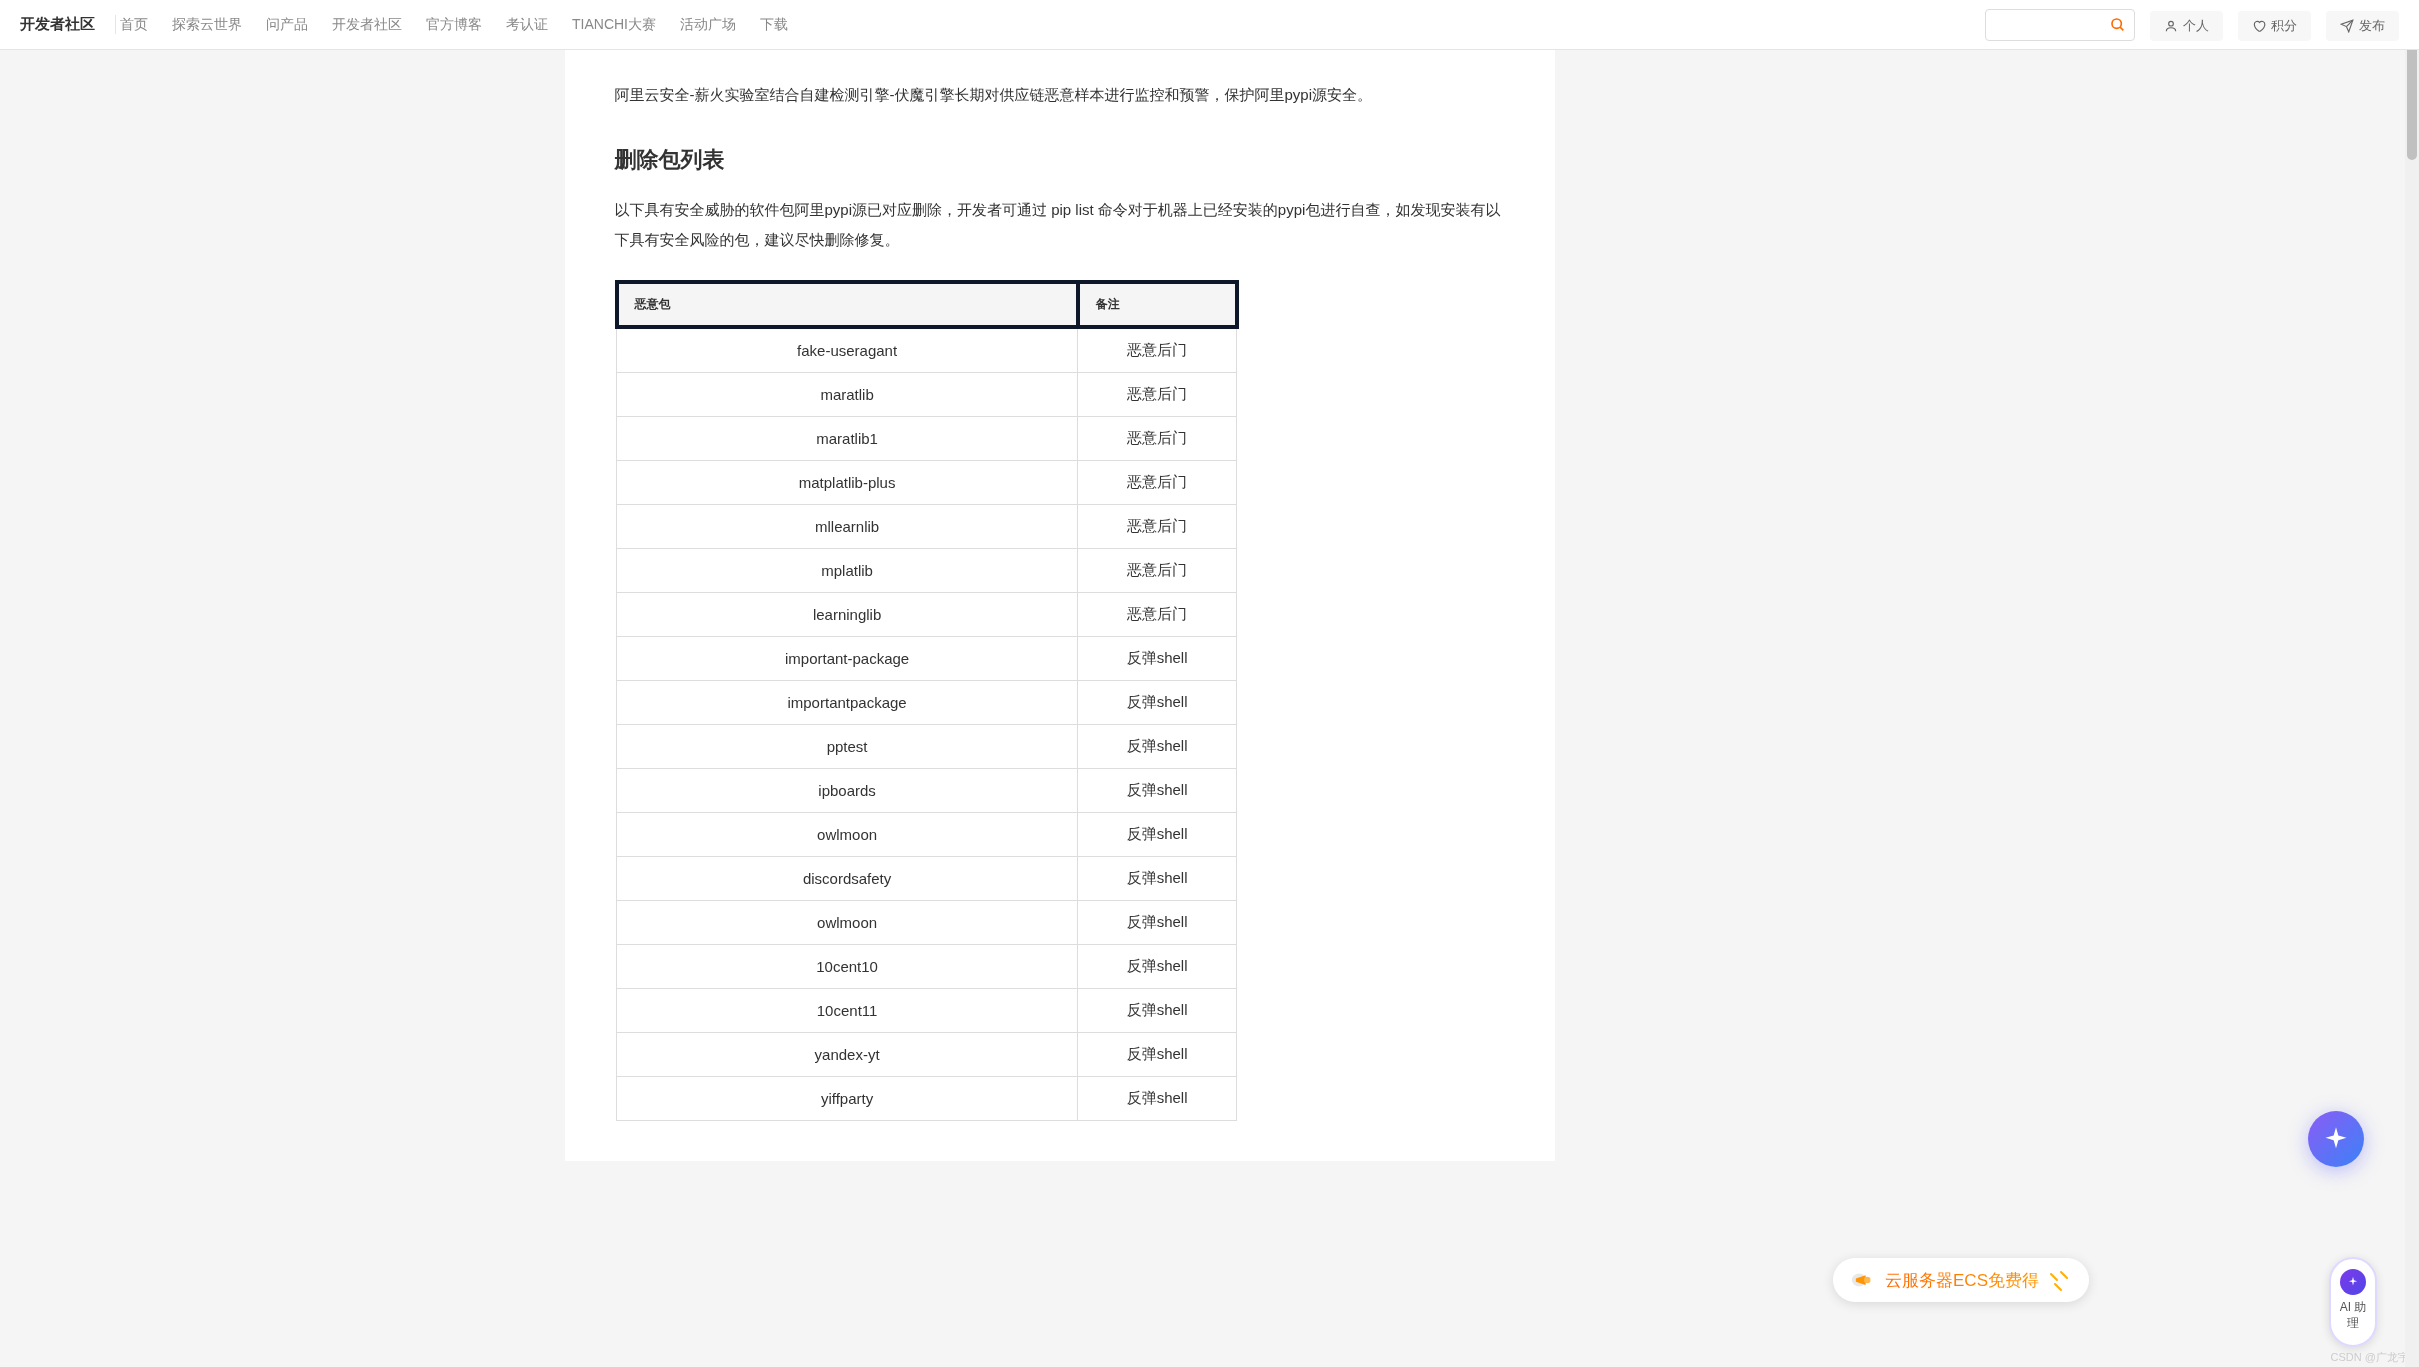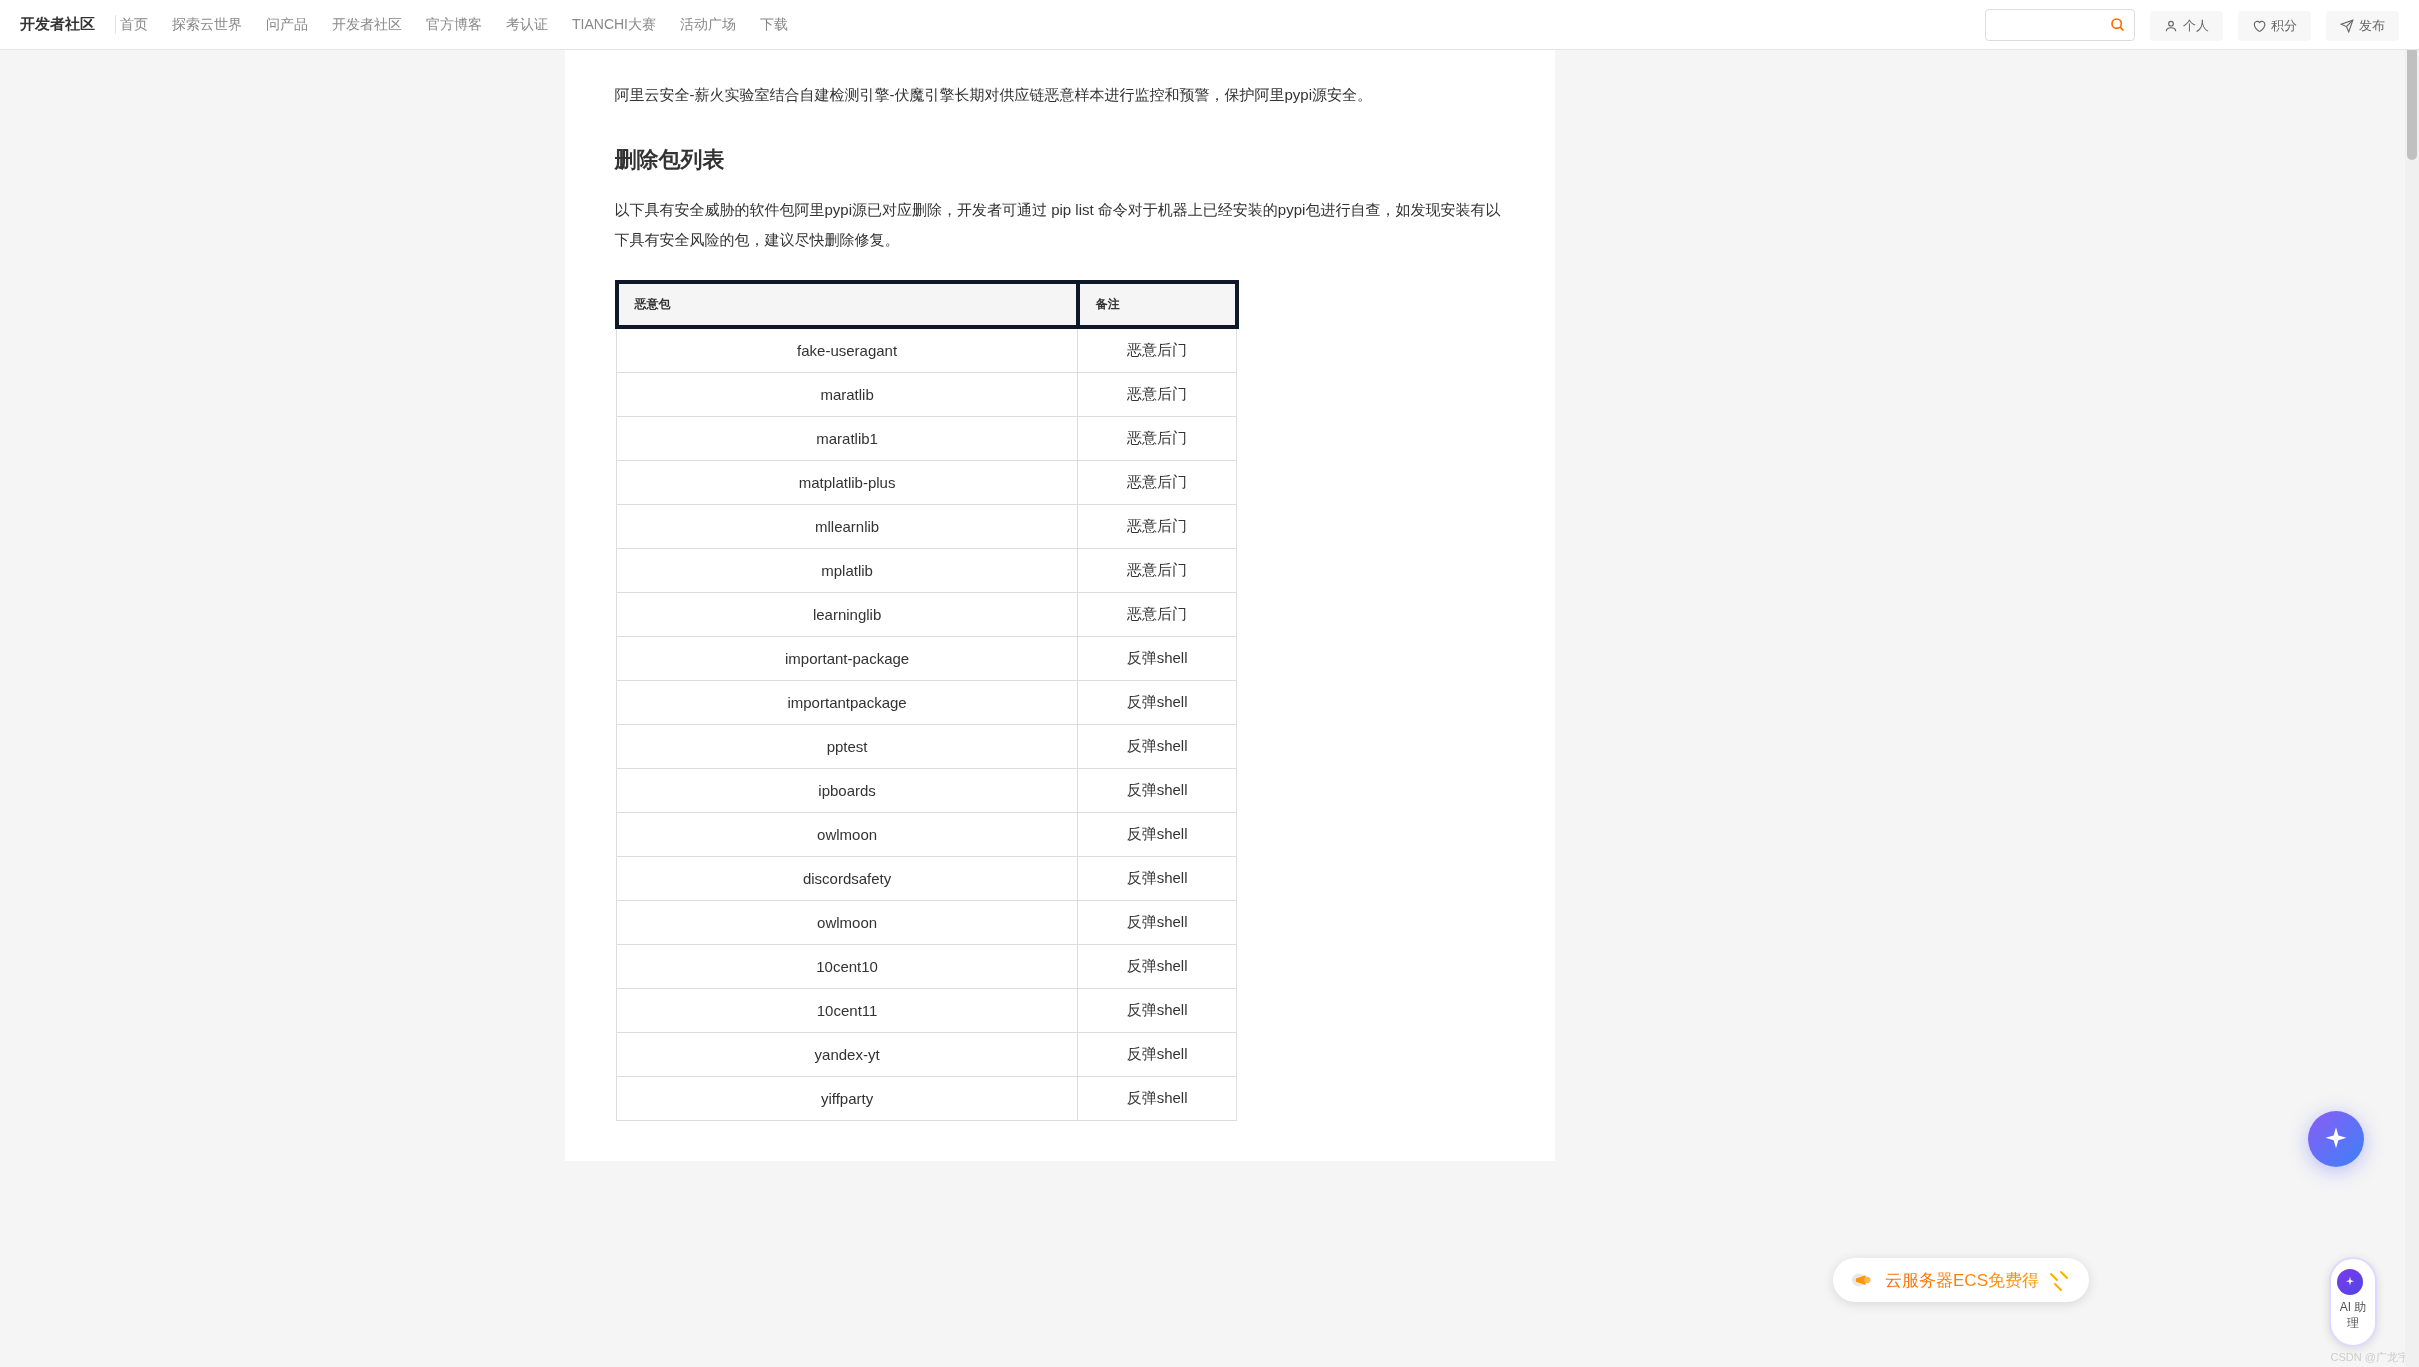--- a/index.html
+++ b/index.html
@@ -201,20 +201,21 @@
     .ai-assistant {
       position: fixed;
       right: 42px;
       bottom: 20px;
       width: 48px;
       background: #fff;
       border-radius: 24px;
       padding: 10px 6px 14px 6px;
       display: flex;
       flex-direction: column;
+      align-items: center;
       gap: 4px;
       box-shadow: 0 2px 10px rgba(0,0,0,0.12);
       cursor: pointer;
       border: 2px solid #e0d8ff;
     }
     .ai-badge {
       width: 26px;
       height: 26px;
       border-radius: 50%;
       background: linear-gradient(135deg, #7c3aed, #4f46e5);

